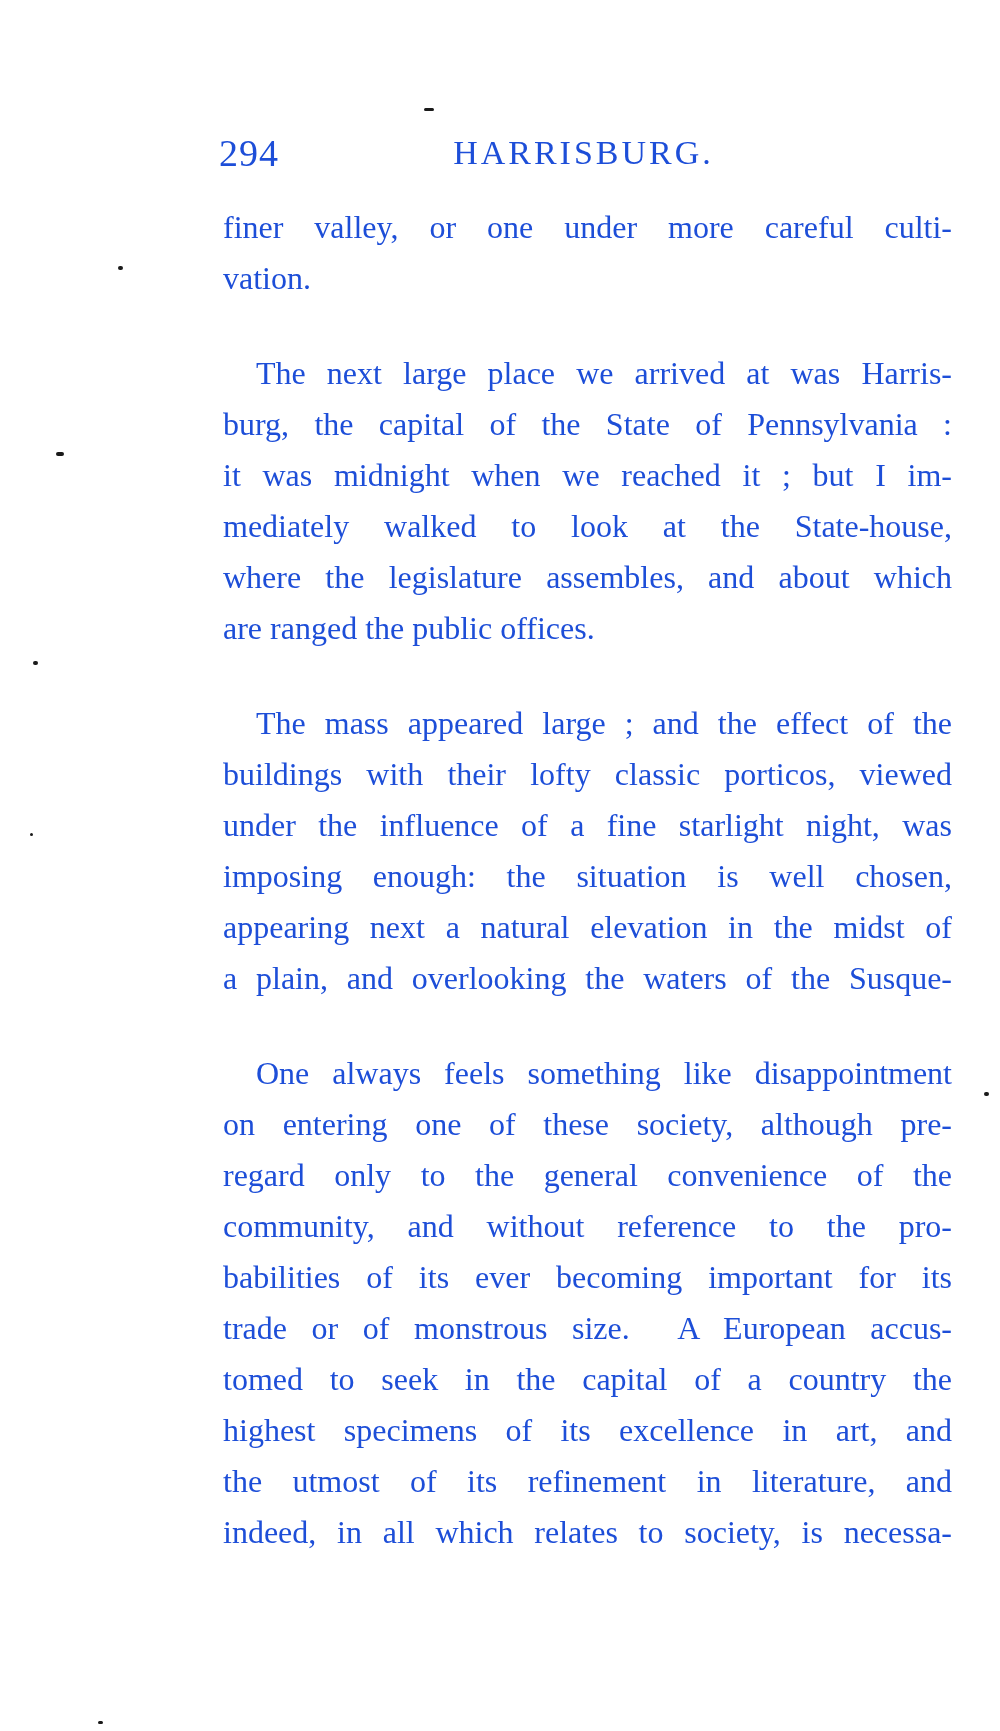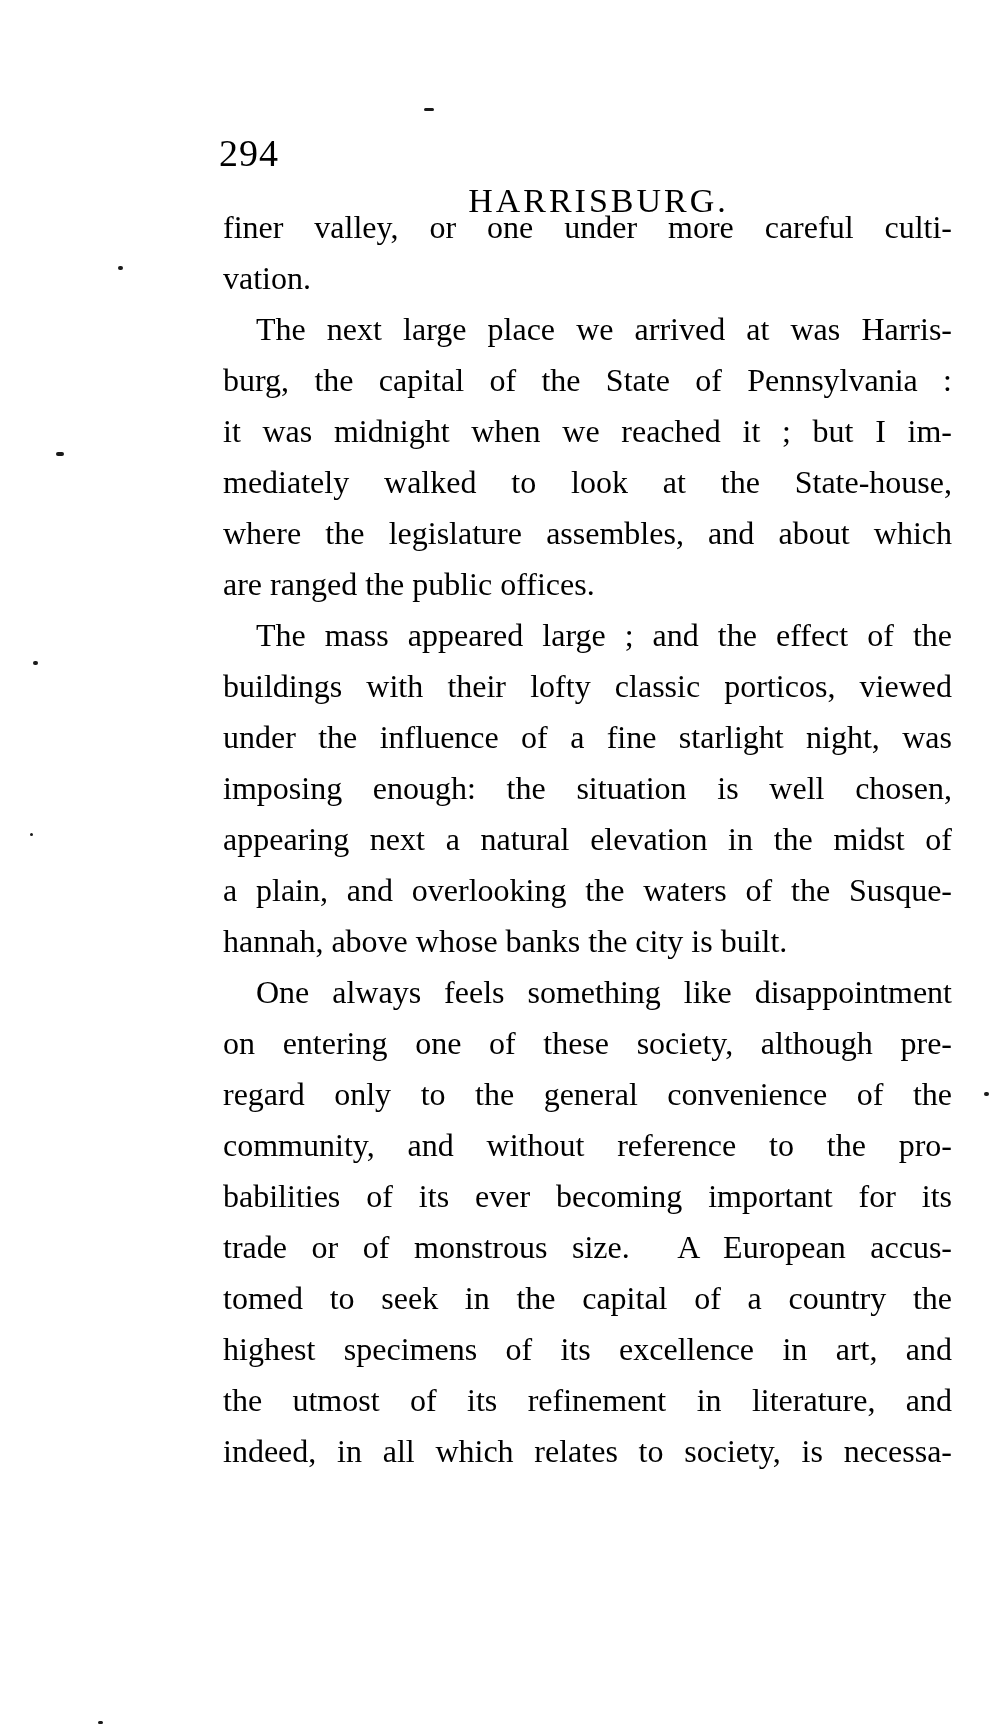--- a/index.html
+++ b/index.html
@@ -7,40 +7,39 @@
     padding: 0;
     background: #ffffff;
   }
   .page {
     position: relative;
     width: 1000px;
     height: 1731px;
     background: #ffffff;
     overflow: hidden;
     font-family: "Liberation Serif", "DejaVu Serif", serif;
-    color: #000000;
+    color: #1d4ed8;
   }
   .page-number {
     position: absolute;
     left: 219px;
     top: 134px;
     font-size: 38px;
     line-height: 1;
     letter-spacing: 1px;
   }
   .running-head {
     position: absolute;
-    left: 234px;
+    left: 219px;
     top: 136px;
     width: 729px;
     text-align: center;
     font-size: 34px;
     line-height: 1;
     letter-spacing: 3px;
-    margin-top: 48px;
   }
   .text-block {
     position: absolute;
     left: 223px;
     top: 202px;
     width: 729px;
     font-size: 32px;
   }
   .text-line {
     height: 51px;
@@ -48,20 +47,21 @@
     text-align: justify;
     text-align-last: justify;
     white-space: normal;
   }
   .text-line.final {
     text-align: center;
     text-align-last: left;
   }
   .text-line.indented {
     text-indent: 33px;
+    margin-top: 44px;
   }
   .ink-speck {
     position: absolute;
     background: #1a1a1a;
     border-radius: 2px;
   }
   .speck-1 { left: 424px; top: 108px; width: 10px; height: 3px; }
   .speck-2 { left: 118px; top: 266px; width: 5px;  height: 4px; }
   .speck-3 { left: 56px;  top: 452px; width: 8px;  height: 4px; }
   .speck-4 { left: 33px;  top: 661px; width: 5px;  height: 4px; }
@@ -91,21 +91,20 @@
         <div class="text-line">where the legislature assembles, and about which</div>
         <div class="text-line final">are ranged the public offices.</div>
       </div>
       <div class="paragraph">
         <div class="text-line indented">The mass appeared large ; and the effect of the</div>
         <div class="text-line">buildings with their lofty classic porticos, viewed</div>
         <div class="text-line">under the influence of a fine starlight night, was</div>
         <div class="text-line">imposing enough: the situation is well chosen,</div>
         <div class="text-line">appearing next a natural elevation in the midst of</div>
         <div class="text-line">a plain, and overlooking the waters of the Susque-</div>
-        <div class="text-line final">hannah, above whose banks the city is built.</div>
       </div>
       <div class="paragraph">
         <div class="text-line indented">One always feels something like disappointment</div>
         <div class="text-line">on entering one of these society, although pre-</div>
         <div class="text-line">regard only to the general convenience of the</div>
         <div class="text-line">community, and without reference to the pro-</div>
         <div class="text-line">babilities of its ever becoming important for its</div>
         <div class="text-line">trade or of monstrous size.&nbsp; A European accus-</div>
         <div class="text-line">tomed to seek in the capital of a country the</div>
         <div class="text-line">highest specimens of its excellence in art, and</div>

